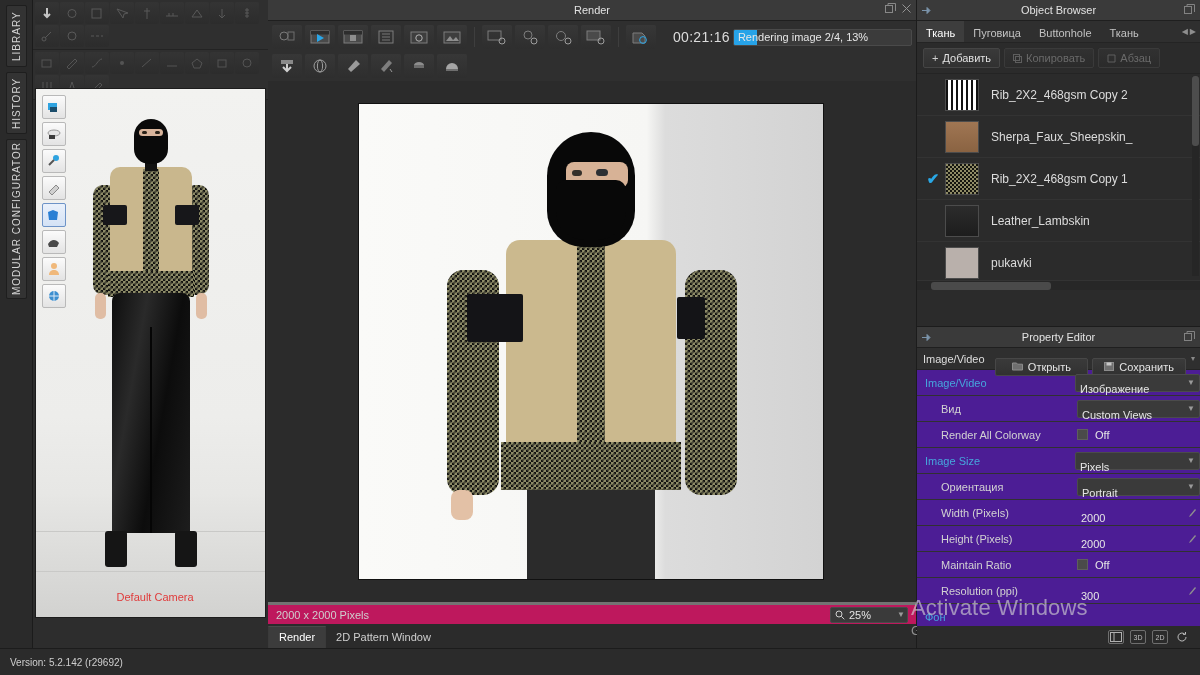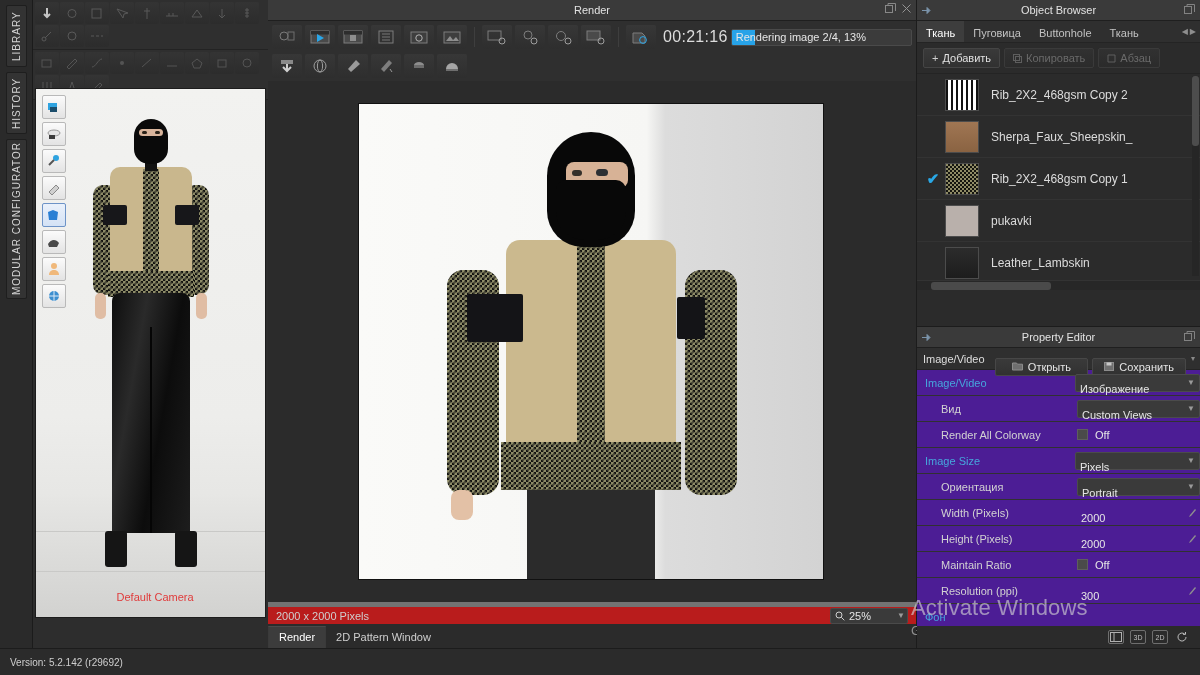--- a/index.html
+++ b/index.html
@@ -94,21 +94,21 @@
   .center { position: absolute; left: 268px; top: 0; width: 648px; height: 648px; background: #2b2b2b; }
   .c-title { height: 21px; background: #3a3a3a; border-bottom: 1px solid #1f1f1f;
     display:flex; align-items:center; justify-content:center; position:relative; color:#e2e2e2; }
   .c-title .wbtns { position:absolute; right:5px; top:3px; display:flex; gap:6px; align-items:center; opacity:.6; }
   .c-toolbar { background: #2f2f2f; border-bottom:1px solid #232323; padding: 3px 4px; }
   .c-row { display:flex; align-items:center; gap:3px; height:26px; }
   .c-row + .c-row { margin-top: 3px; }
   .cbtn { width:30px; height:24px; border-radius:2px; display:flex; align-items:center; justify-content:center;
           background:linear-gradient(#373737,#2e2e2e); }
   .sep { width:1px; height:20px; background:#3e3e3e; margin:0 4px; }
-  .timer { color:#dcdcdc; font-size:16px; margin-left:4px; letter-spacing:.3px; }
+  .timer { color:#dcdcdc; font-size:14px; margin-left:14px; letter-spacing:.3px; }
   .progress { position:relative; flex:1; height:17px; background:#3b3b3b; border:1px solid #4a4a4a; border-radius:2px; overflow:hidden; }
   .progress .fill { position:absolute; left:0; top:0; bottom:0; background:#27a3e8; }
   .progress .ptext { position:absolute; left:4px; top:1px; color:#e6e6e6; font-size:11px; white-space:nowrap; }
 
   .render-stage { position:absolute; left:0; top:81px; right:0; bottom:46px; background:#2b2b2b; }
   .render-img { position:absolute; left:90px; top:22px; width:466px; height:477px;
      border:1px solid #111; background:#fff; overflow:hidden; }
   .ri-bg { position:absolute; inset:0; background:linear-gradient(90deg,#fafaf8 0%, #f6f6f4 62%, #dcdcdc 66%, #d3d3d3 100%); }
   .ri-fig { position:absolute; left:50%; top:18px; transform:translateX(-50%); width:300px; height:470px; }
   .rf-head{position:absolute;left:50%;top:10px;transform:translateX(-50%);width:88px;height:115px;background:#080808;border-radius:44px 44px 36px 36px;}
@@ -119,22 +119,22 @@
   .rf-body{position:absolute;left:50%;top:118px;transform:translateX(-50%);width:170px;height:230px;background:#cbb98e;border-radius:14px 14px 6px 6px;}
   .rf-placket{position:absolute;left:50%;top:118px;transform:translateX(-50%);width:28px;height:230px;}
   .rf-hem{position:absolute;left:50%;top:320px;transform:translateX(-50%);width:180px;height:48px;}
   .rf-sleeveL{position:absolute;left:6px;top:148px;width:52px;height:225px;border-radius:16px;}
   .rf-sleeveR{position:absolute;right:4px;top:148px;width:52px;height:225px;border-radius:16px;}
   .rf-pocket{position:absolute;left:26px;top:172px;width:56px;height:48px;background:#141417;border-radius:2px;}
   .rf-pocket2{position:absolute;right:36px;top:175px;width:28px;height:42px;background:#141417;border-radius:2px;}
   .rf-skirt{position:absolute;left:50%;top:362px;transform:translateX(-50%);width:128px;height:110px;background:#2b2b2b;}
   .rf-handL{position:absolute;left:10px;top:368px;width:22px;height:30px;background:#e3c1a6;border-radius:8px;}
 
-  .c-status { position:absolute; left:0; right:0; bottom:24px; height:22px; background:#b91c1c;
-     border-top:5px solid #737373; display:flex; align-items:center; padding:0 8px; }
+  .c-status { position:absolute; left:0; right:0; bottom:24px; height:22px; background:#be185d;
+     border-top:3px solid #737373; display:flex; align-items:center; padding:0 8px; }
   .c-status .dims { color:#cfcfcf; }
   .zoom-box { margin-left:auto; display:flex; align-items:center; gap:4px; background:#3a3a3a; border:1px solid #4a4a4a;
      border-radius:2px; padding:1px 2px 1px 4px; width:78px; }
   .zoom-box .zval { flex:1; text-align:left; color:#e4e4e4; }
   .c-tabs { position:absolute; left:0; right:0; bottom:0; height:24px; background:#2b2b2b; display:flex; align-items:flex-end; }
   .c-tab { padding:4px 10px 5px; font-size:11px; color:#cfcfcf; }
   .c-tab.active { background:#3c3c3c; color:#fff; border-top:1px solid #4a4a4a; border-left:1px solid #3a3a3a; border-right:1px solid #3a3a3a;}
 
   
   .right { position:absolute; left:916px; top:0; width:284px; height:648px; background:#2b2b2b; border-left:1px solid #1c1c1c; }
@@ -668,27 +668,27 @@
           <div class="ob-thumb th-sherpa"></div>
           <div class="ob-name">Sherpa_Faux_Sheepskin_</div>
         </div>
         <div class="ob-row">
           <div class="ob-check" style="color: rgb(41, 168, 230);">✔</div>
           <div class="ob-thumb th-rib1"></div>
           <div class="ob-name">Rib_2X2_468gsm Copy 1</div>
         </div>
         <div class="ob-row">
           <div class="ob-check"></div>
+          <div class="ob-thumb th-leather"></div>
+          <div class="ob-name">Leather_Lambskin</div>
+        </div>
+        <div class="ob-row">
+          <div class="ob-check"></div>
           <div class="ob-thumb th-solid"></div>
           <div class="ob-name">pukavki</div>
-        </div>
-        <div class="ob-row">
-          <div class="ob-check"></div>
-          <div class="ob-thumb th-leather"></div>
-          <div class="ob-name">Leather_Lambskin</div>
         </div>
         <div class="ob-scroll">
           <div class="thumb"></div>
         </div>
     </div>
     <div class="ob-hscroll">
         <div class="hthumb"></div>
       </div>
 
     <div class="pe">

